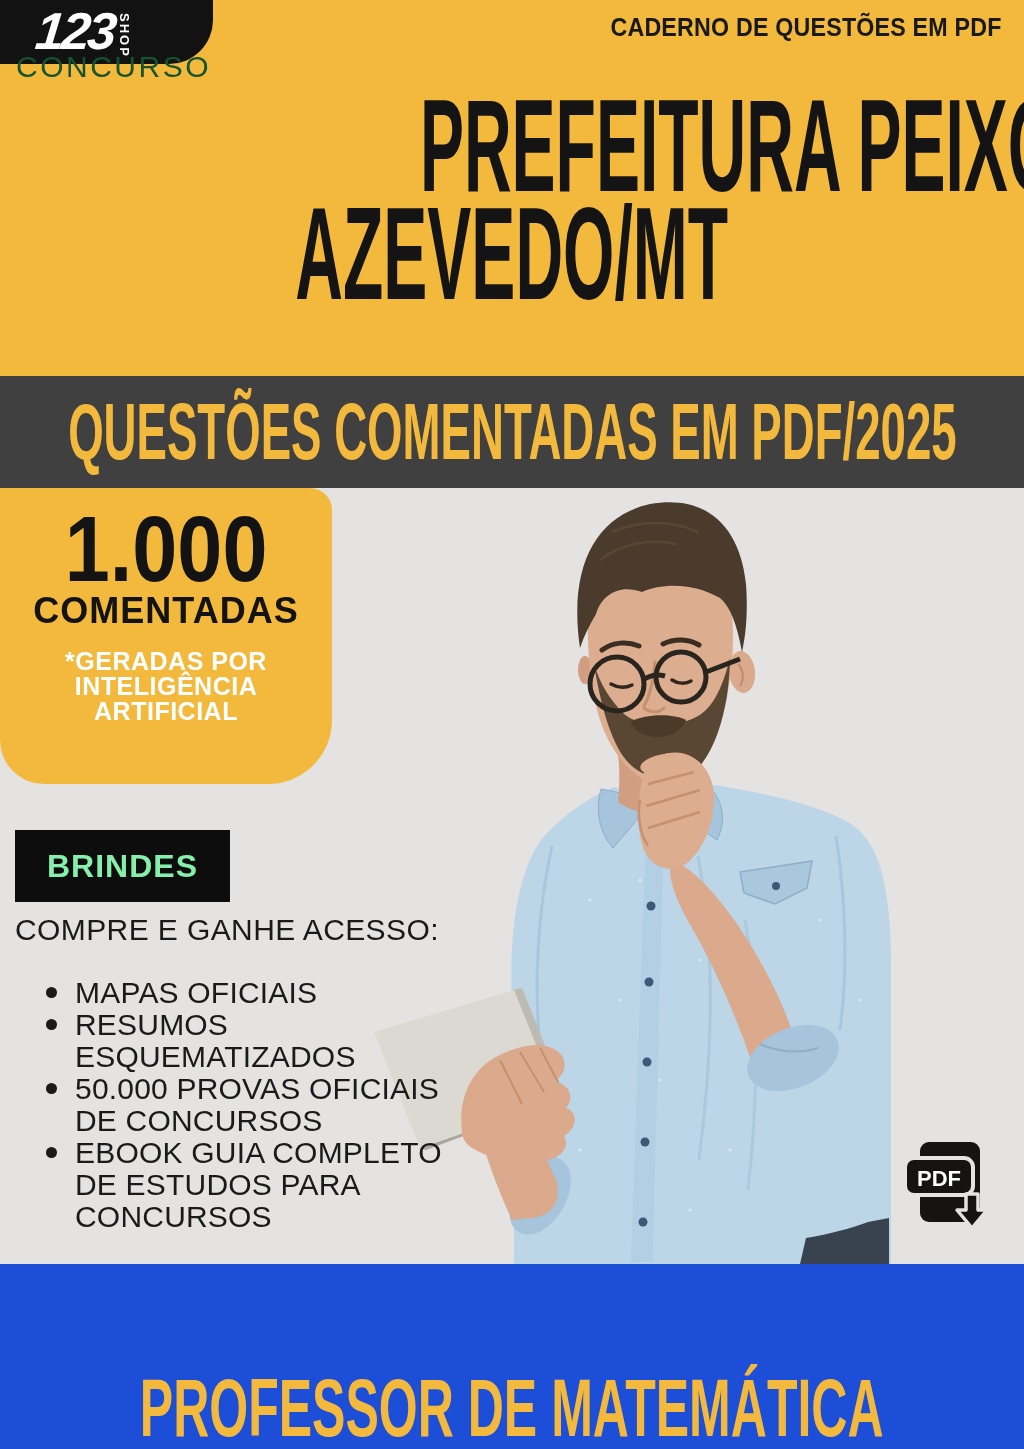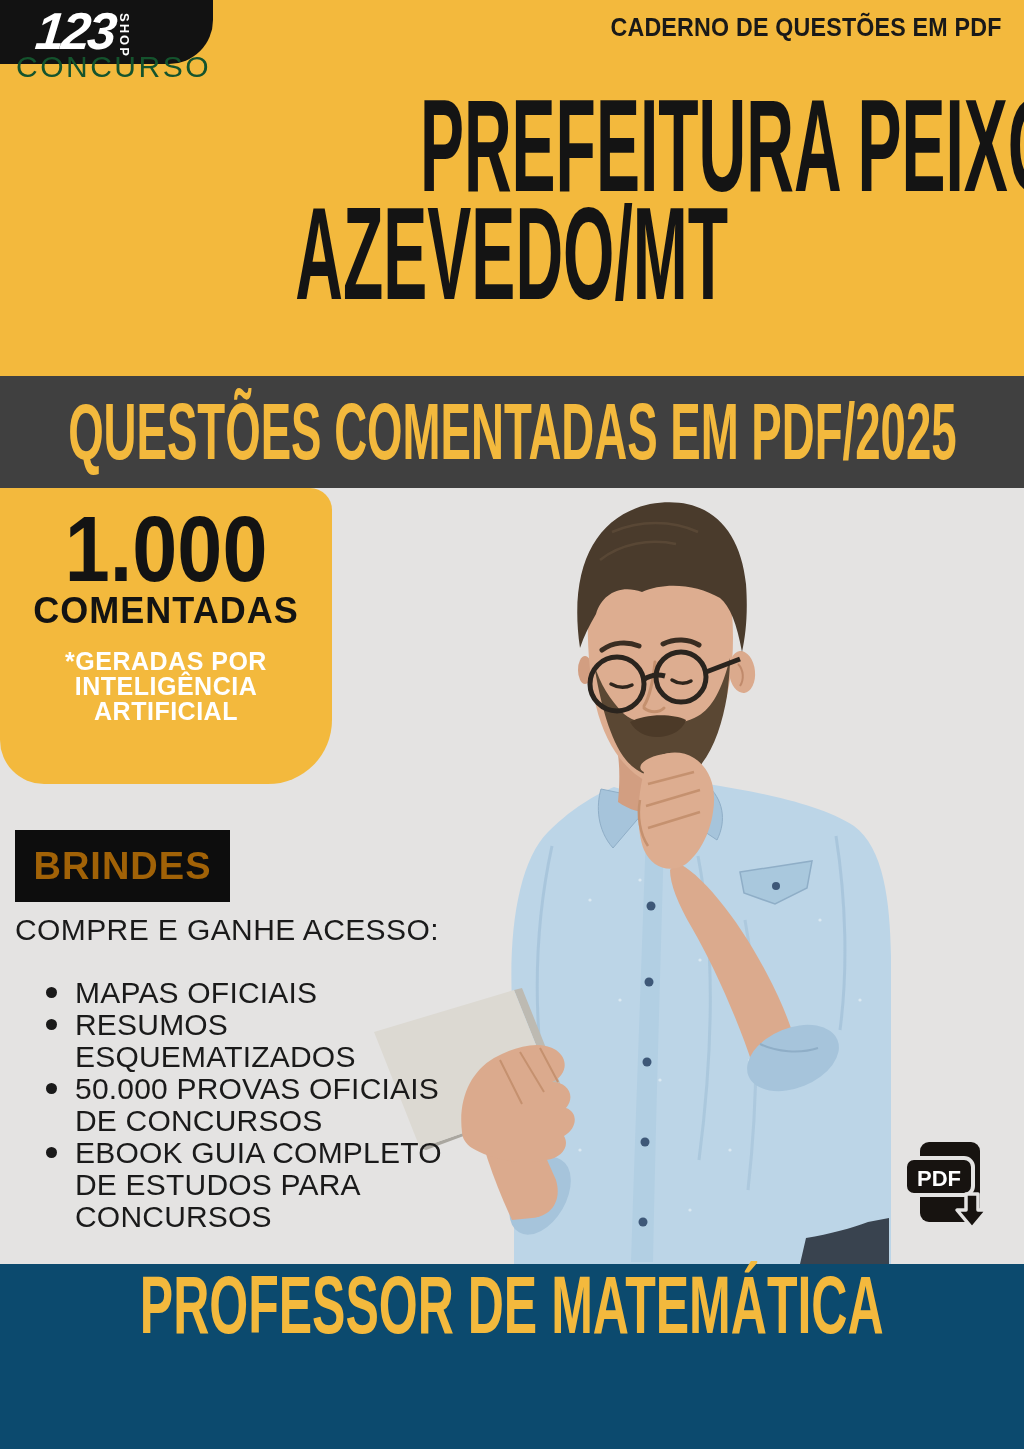--- a/index.html
+++ b/index.html
@@ -73,21 +73,21 @@
   .highlight-note{
     margin-top:22px; color:#FFFFFF; font-weight:bold; font-size:25px;
     line-height:25px; letter-spacing:0.5px; white-space:pre-line;
   }
 
   
   .badge{
     position:absolute; left:15px; top:830px; width:215px; height:72px;
     background:#0D0D0D; display:flex; align-items:center; justify-content:center;
   }
-  .badge-text{ color:#a16207; font-weight:bold; font-size:38px; letter-spacing:1px; }
+  .badge-text{ color:#86efac; font-weight:bold; font-size:32px; letter-spacing:1px; }
   .offer-lead{
     position:absolute; left:15px; top:913px;
     color:#1A1A1A; font-size:30px; letter-spacing:0.4px;
   }
   .benefits{
     position:absolute; left:15px; top:977px; width:440px;
     list-style:none;
   }
   .benefits li{ position:relative; padding-left:60px; }
   .benefits .dot{
@@ -99,21 +99,21 @@
     letter-spacing:0.2px; white-space:pre-line;
   }
 
   
   .man-svg{ position:absolute; left:330px; top:488px; width:694px; height:776px; }
   .pdf-svg{ position:absolute; left:898px; top:1134px; width:110px; height:104px; }
 
   
   .footer-band{
     position:absolute; left:0; top:1264px; width:1024px; height:185px;
-    background:#0c4a6e; display:flex; align-items:flex-start; justify-content:center;
+    background:#1d4ed8; display:flex; align-items:flex-end; justify-content:center;
   }
   .footer-role{ color:#F3B93D; font-weight:bold; font-size:82px; line-height:1; }
   .footer-band .condense{ transform:scaleX(0.61); }
 </style>
 </head>
 <body>
 
 <div class="poster">
 
   <section class="hero">

